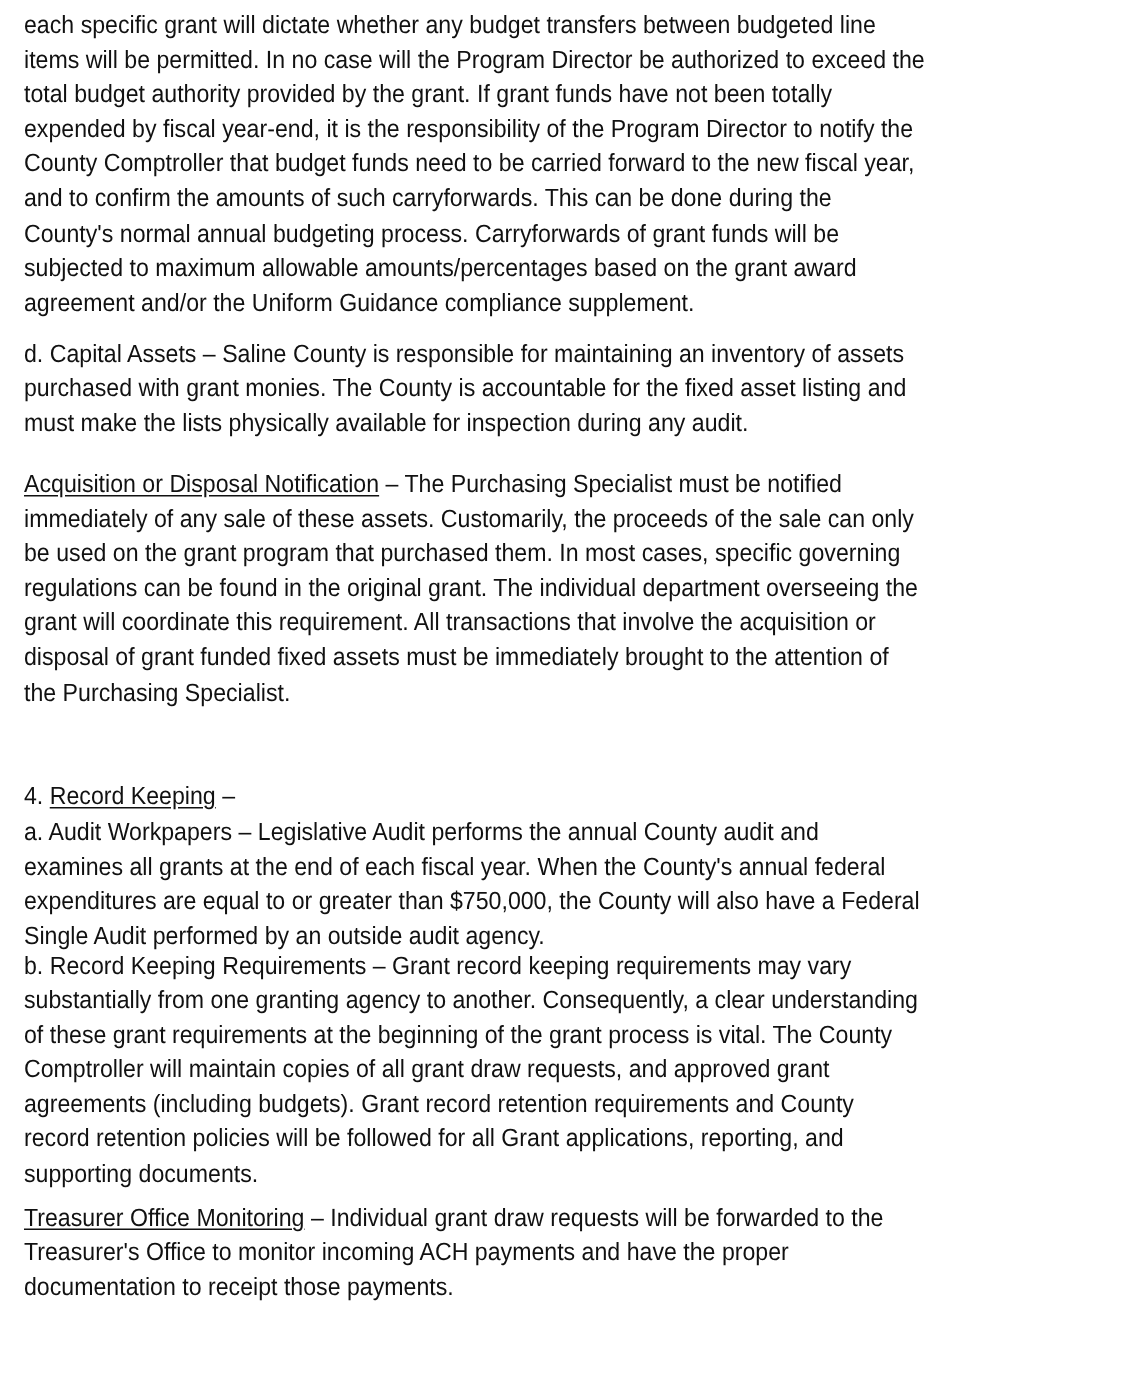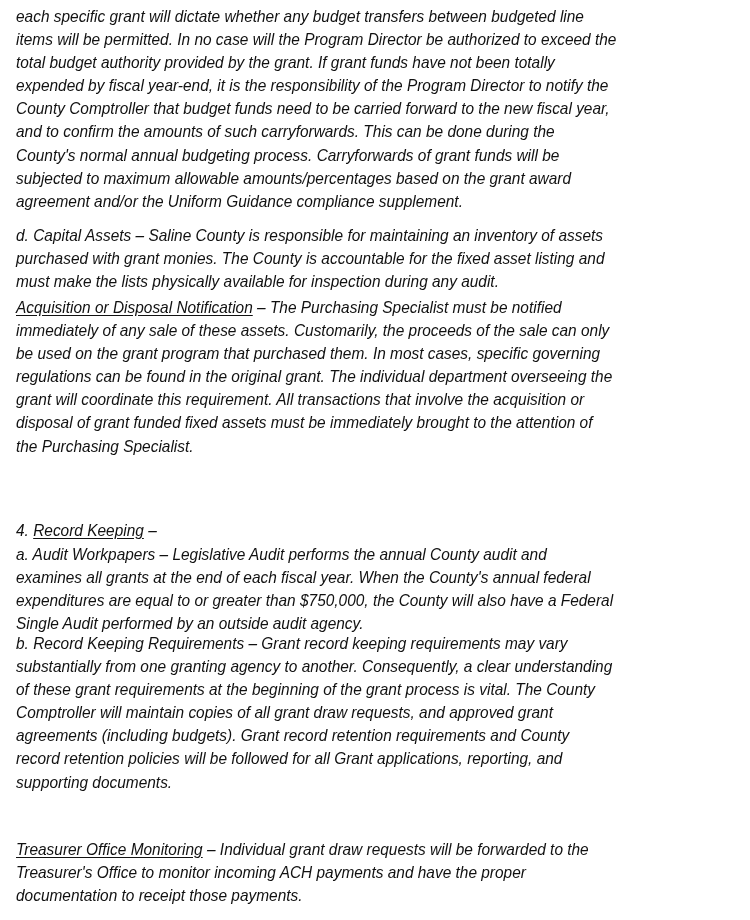--- a/index.html
+++ b/index.html
@@ -1,21 +1,21 @@
 <!DOCTYPE html>
 <html><head>
 <meta charset="utf-8">
 <style>
   html, body { margin:0; padding:0; background:#ffffff; }
   body { width:750px; height:920px; overflow:hidden; position:relative; }
   .page { position:absolute; left:16px; top:0; width:730px; color:#111111;
           font-family:"Liberation Sans", sans-serif; font-size:16.6px; }
   .line { display:block; height:23.1px; line-height:23.1px; white-space:nowrap;
           transform-origin:left center; transform:scaleX(0.93); }
-  .para { position:absolute; left:0;font-style:italic; }
+  .para { position:absolute; left:0; }
   .u { text-decoration:underline; text-underline-offset:2px; }
 </style>
 </head>
 <body>
 
 <div class="page">
 
   <div class="para" style="top:5px">
     <span class="line">each specific grant will dictate whether any budget transfers between budgeted line</span>
     <span class="line">items will be permitted. In no case will the Program Director be authorized to exceed the</span>
@@ -27,21 +27,21 @@
     <span class="line">subjected to maximum allowable amounts/percentages based on the grant award</span>
     <span class="line">agreement and/or the Uniform Guidance compliance supplement.</span>
   </div>
 
   <div class="para" style="top:224px">
     <span class="line">d. Capital Assets – Saline County is responsible for maintaining an inventory of assets</span>
     <span class="line">purchased with grant monies. The County is accountable for the fixed asset listing and</span>
     <span class="line">must make the lists physically available for inspection during any audit.</span>
   </div>
 
-  <div class="para" style="top:296px">
+  <div class="para" style="top:311px">
     <span class="line"><span class="u">Acquisition or Disposal Notification</span><span> – The Purchasing Specialist must be notified</span></span>
     <span class="line">immediately of any sale of these assets.  Customarily, the proceeds of the sale can only</span>
     <span class="line">be used on the grant program that purchased them. In most cases, specific governing</span>
     <span class="line">regulations can be found in the original grant.  The individual department overseeing the</span>
     <span class="line">grant will coordinate this requirement.  All transactions that involve the acquisition or</span>
     <span class="line">disposal of grant funded fixed assets must be immediately brought to the attention of</span>
     <span class="line">the Purchasing Specialist.</span>
   </div>
 
   <div class="para" style="top:519px">
@@ -58,19 +58,19 @@
   <div class="para" style="top:632px">
     <span class="line">b. Record Keeping Requirements – Grant record keeping requirements may vary</span>
     <span class="line">substantially from one granting agency to another. Consequently, a clear understanding</span>
     <span class="line">of these grant requirements at the beginning of the grant process is vital.  The County</span>
     <span class="line">Comptroller will maintain copies of all grant draw requests, and approved grant</span>
     <span class="line">agreements (including budgets).  Grant record retention requirements and County</span>
     <span class="line">record retention policies will be followed for all Grant applications, reporting, and</span>
     <span class="line">supporting documents.</span>
   </div>
 
-  <div class="para" style="top:838px">
+  <div class="para" style="top:800px">
     <span class="line"><span class="u">Treasurer Office Monitoring</span><span> – Individual grant draw requests will be forwarded to the</span></span>
     <span class="line">Treasurer's Office to monitor incoming ACH payments and have the proper</span>
     <span class="line">documentation to receipt those payments.</span>
   </div>
 
 </div>
 
 </body></html>

